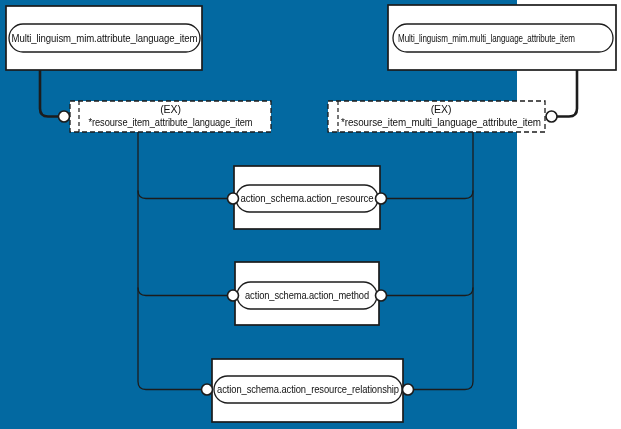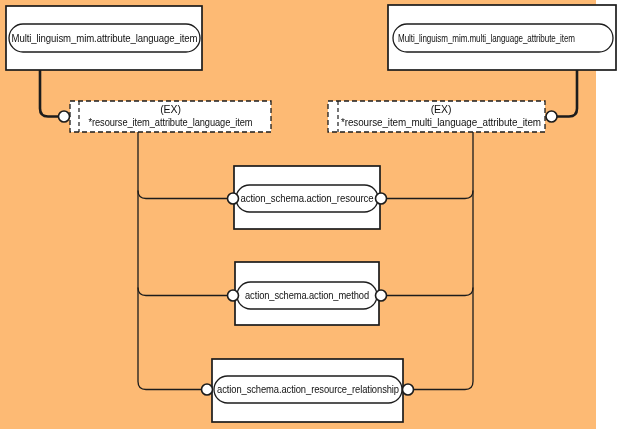--- a/index.html
+++ b/index.html
@@ -6,23 +6,23 @@
     margin: 0;
     padding: 0;
     background: #ffffff;
     width: 621px;
     height: 429px;
     overflow: hidden;
     font-family: "Liberation Sans", sans-serif;
   }
   #stage {
     position: relative;
-    width: 596px;
+    width: 517px;
     height: 429px;
-    background: #fdba74;
+    background: #0369a1;
   }
   svg { display: block; }
   .box {
     fill: #ffffff;
     stroke: #1c1c1c;
     stroke-width: 1.7;
   }
   .stadium {
     fill: #ffffff;
     stroke: #1c1c1c;

